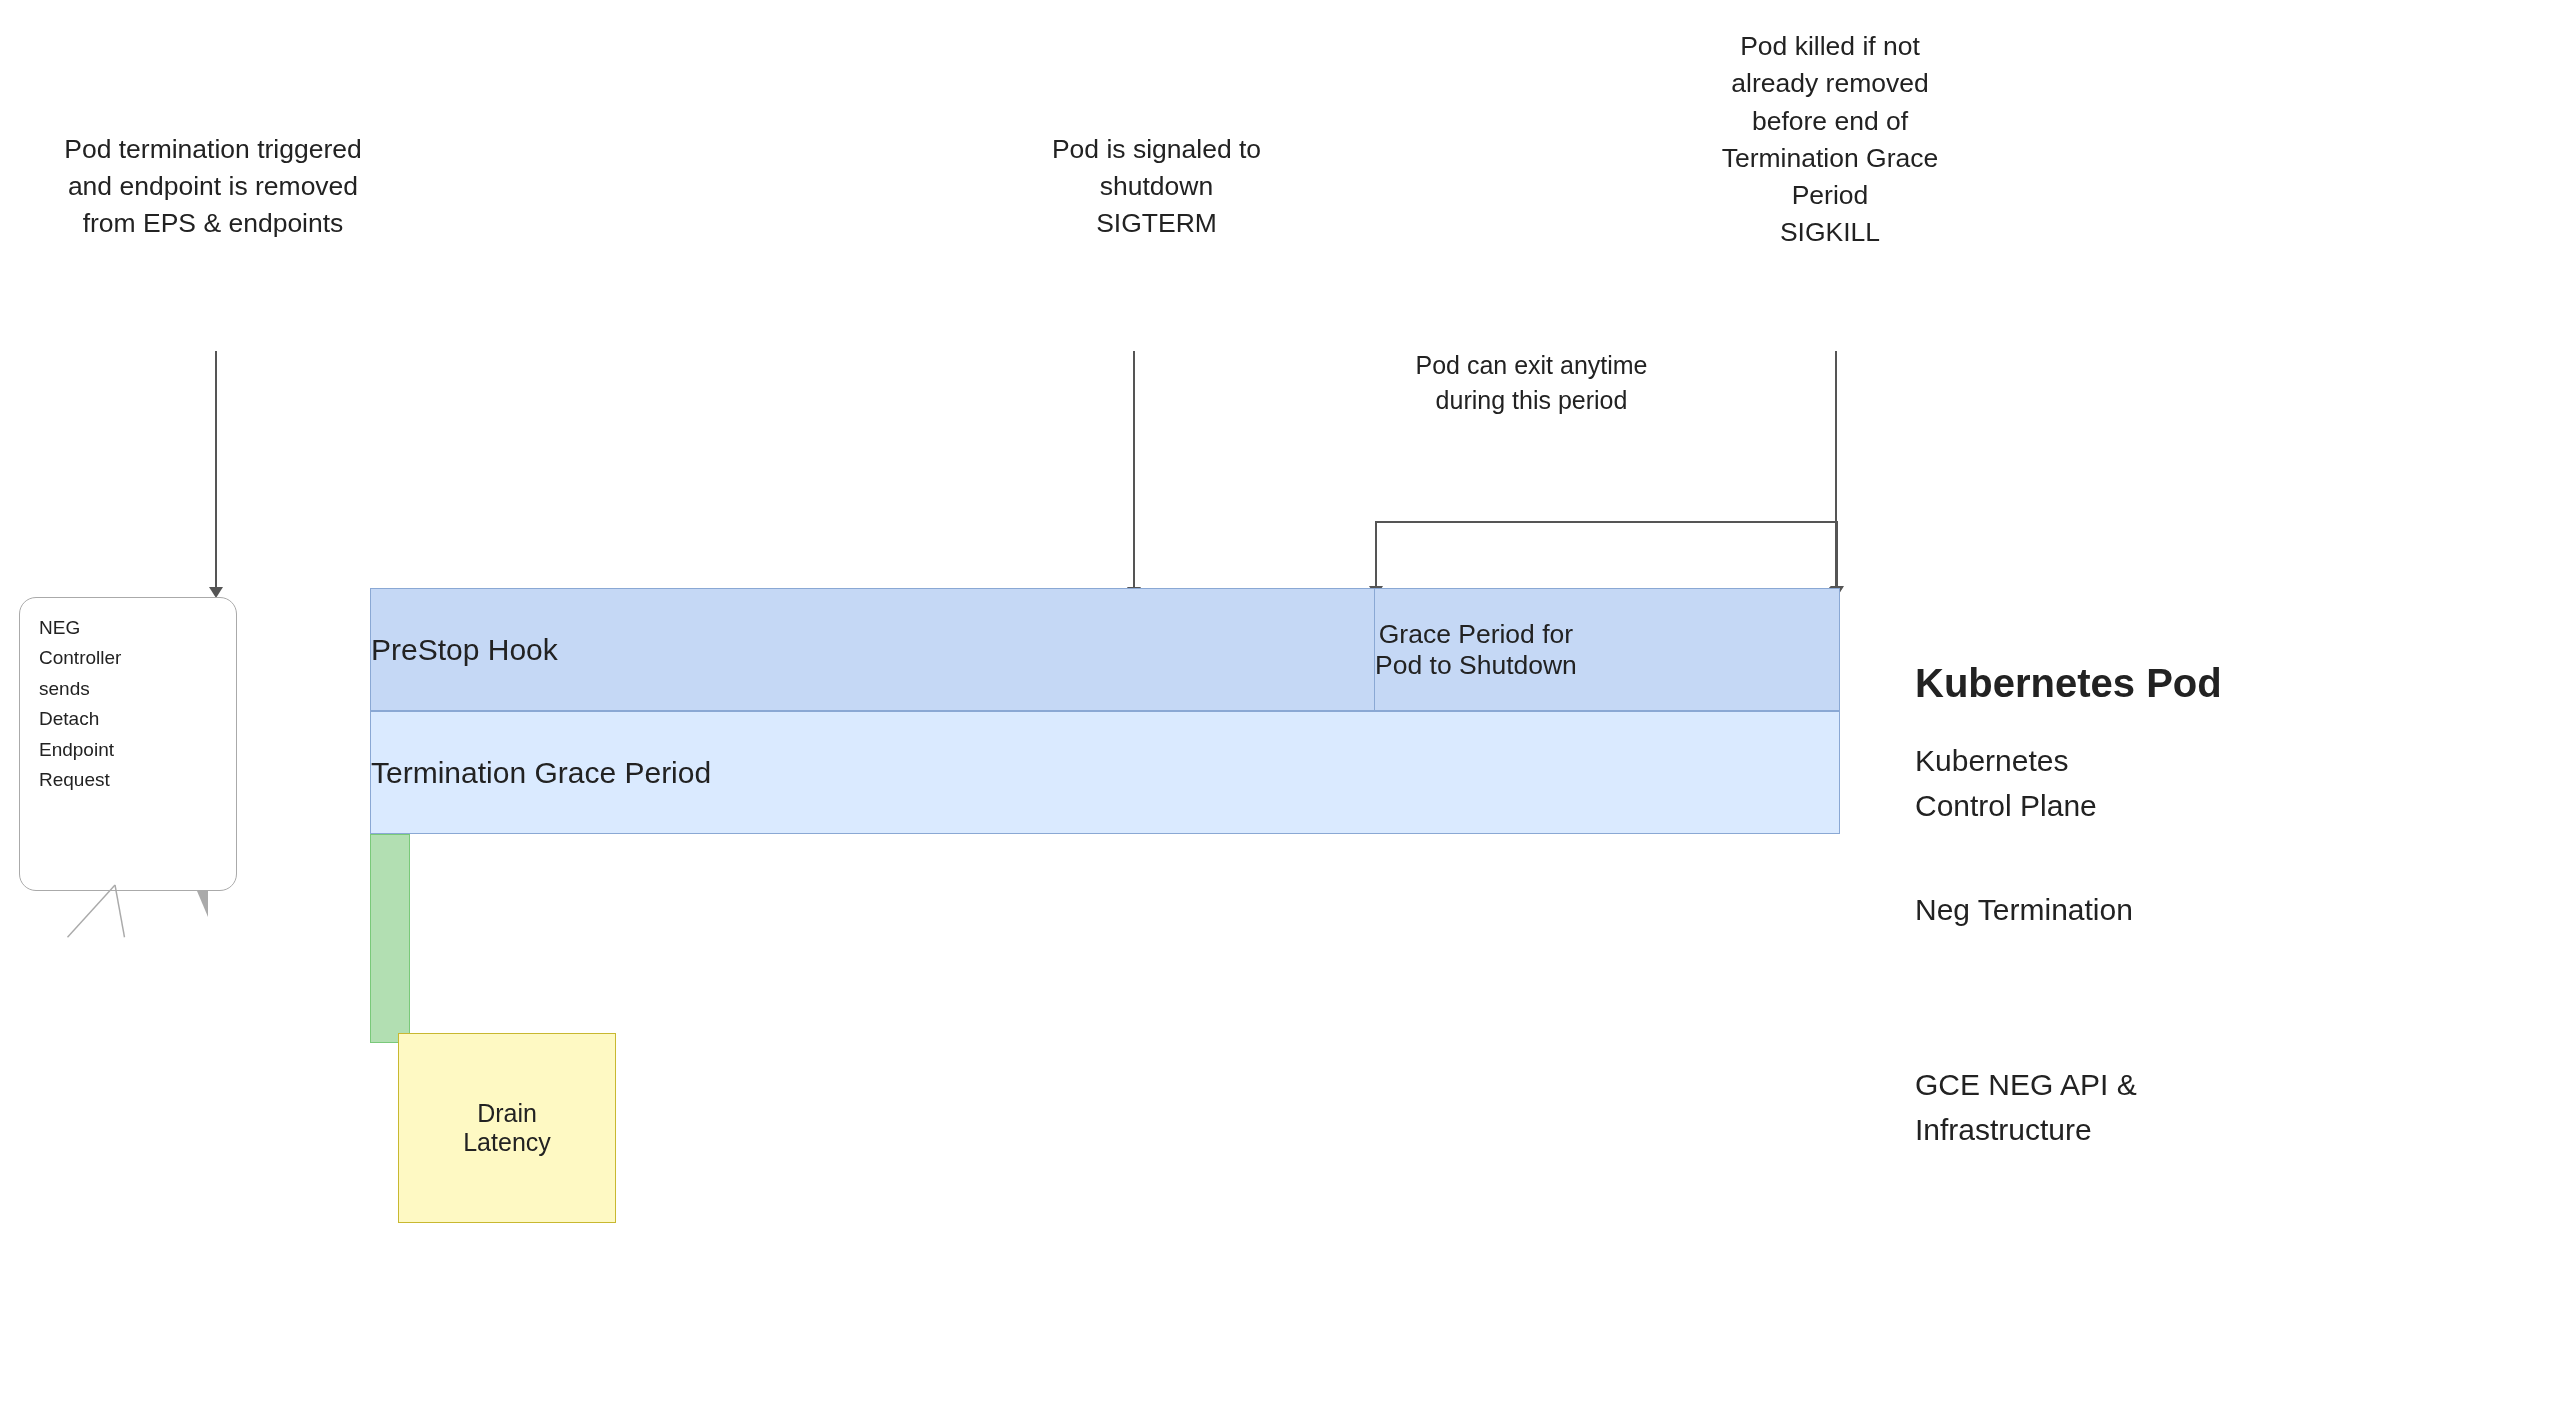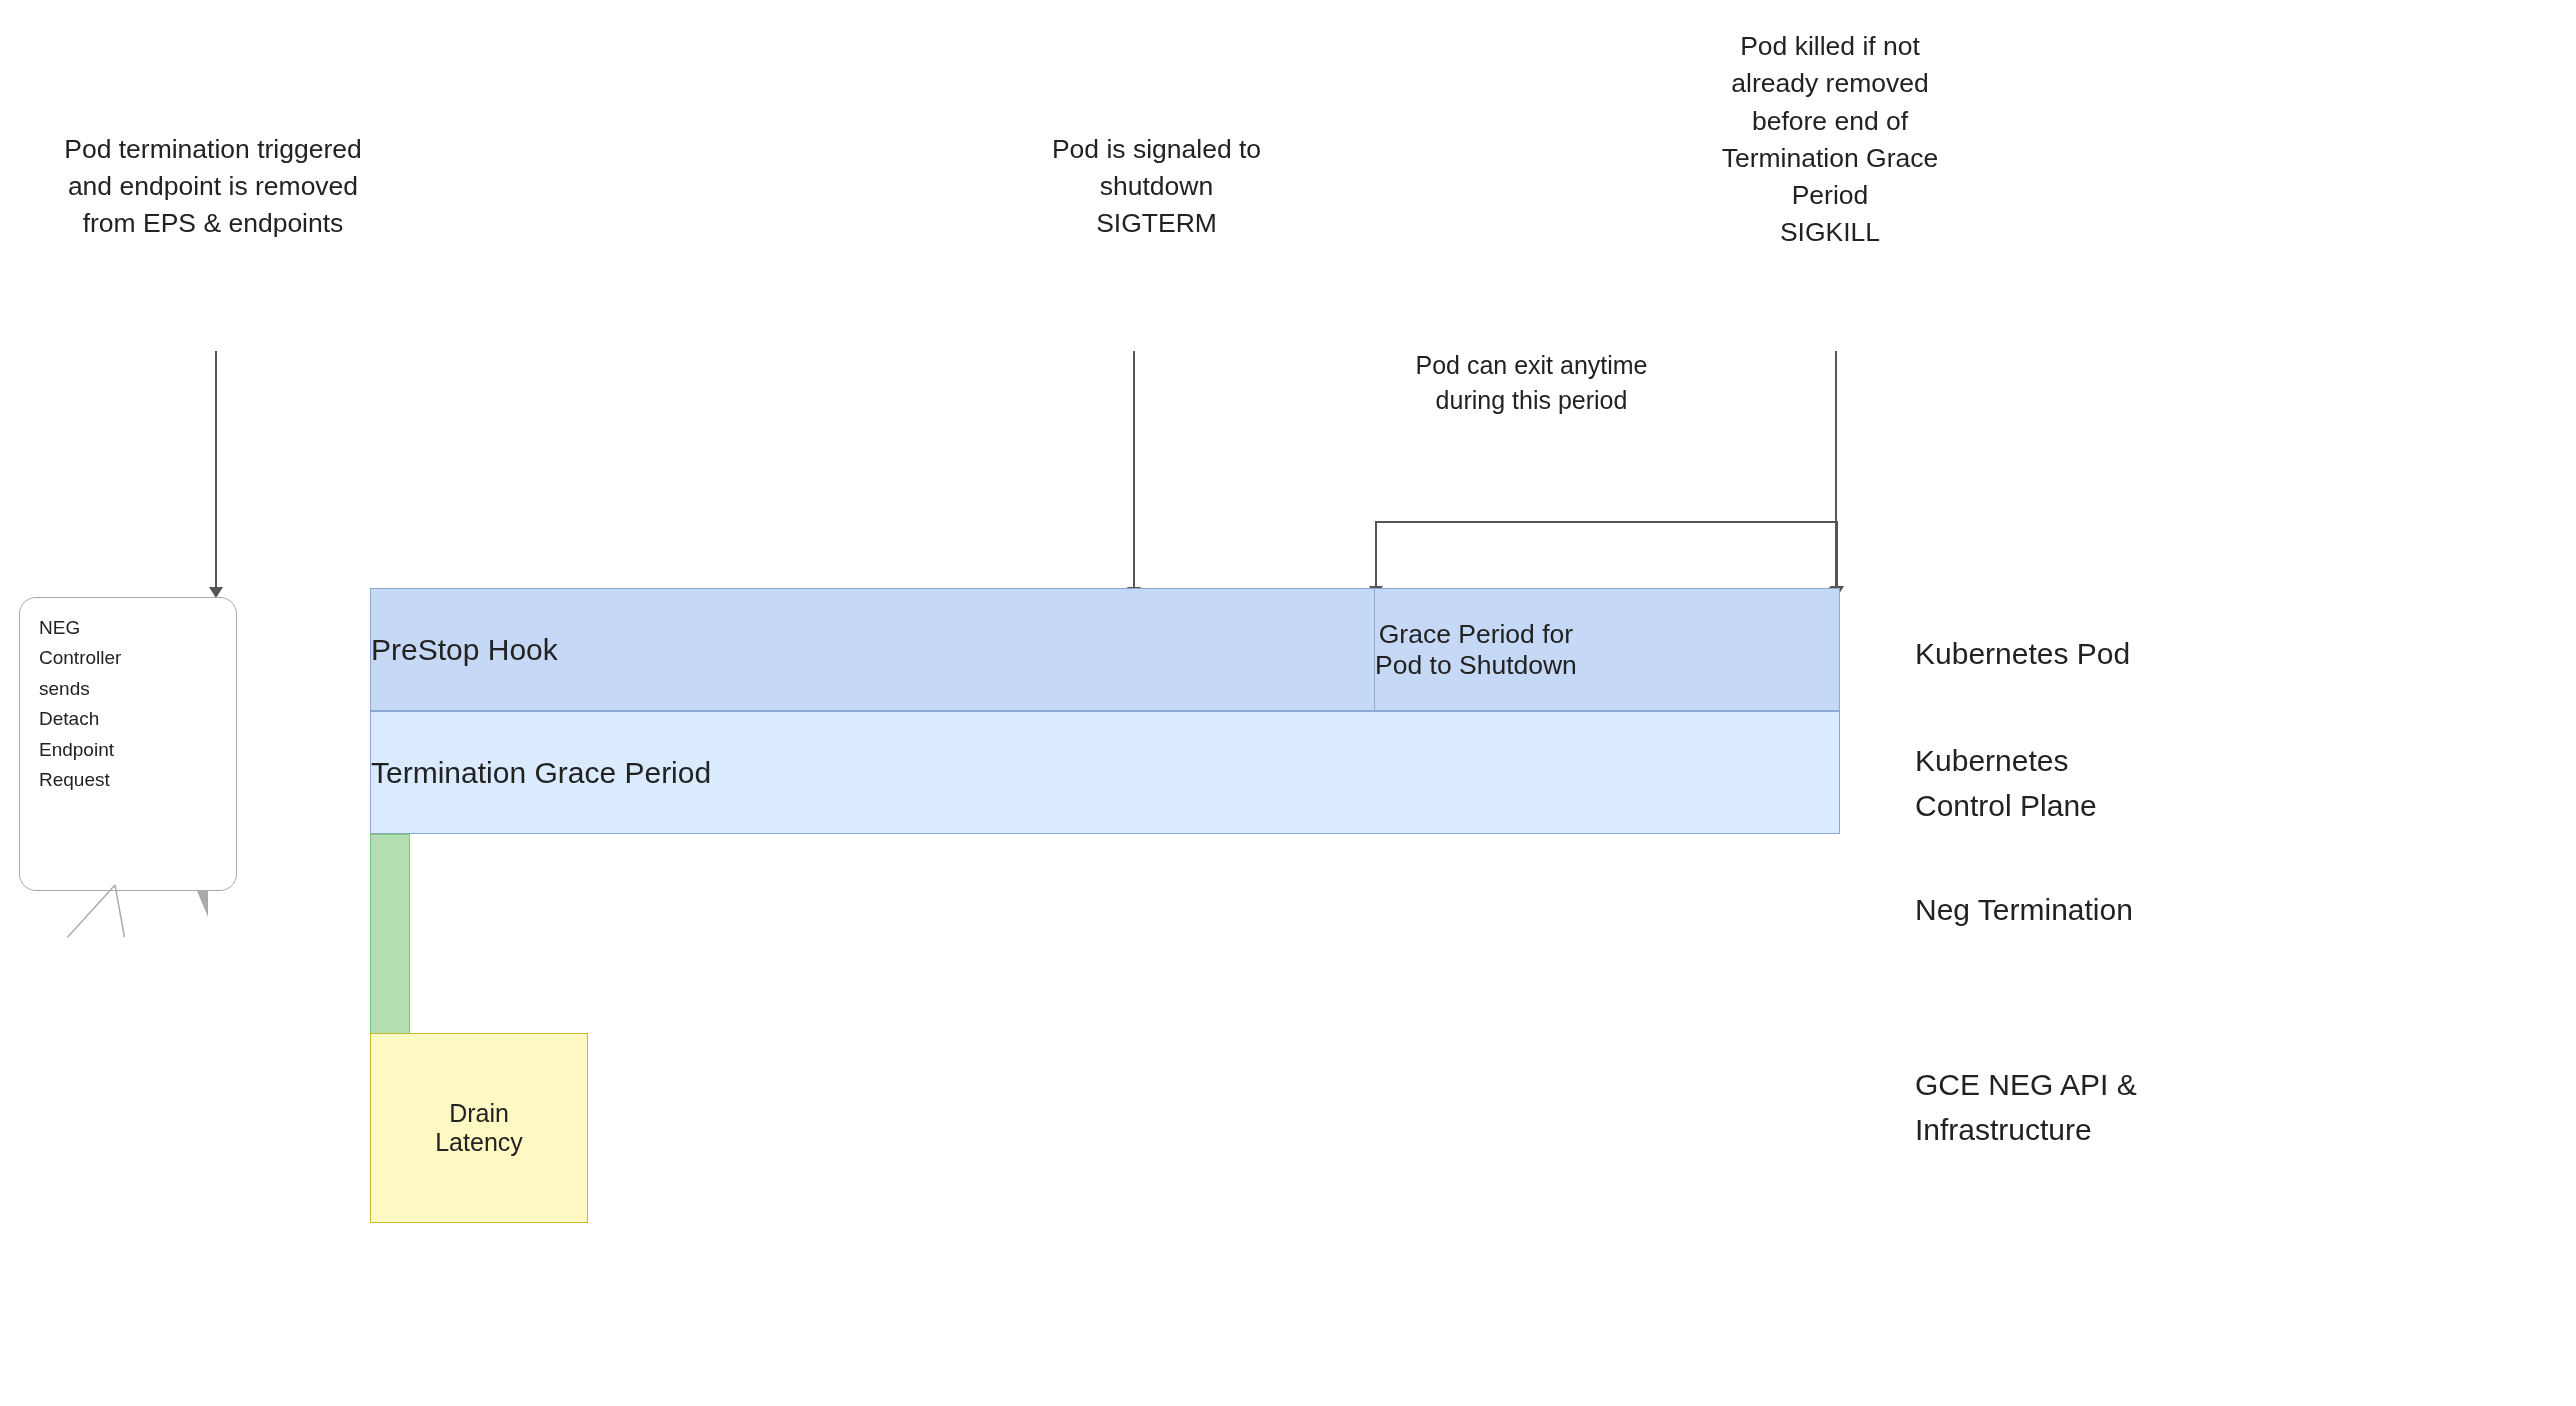--- a/index.html
+++ b/index.html
@@ -146,26 +146,26 @@
     <span>Grace Period for<br>Pod to Shutdown</span>
   </div>
 
   <div class="row-bar" style="left:370px; top:711px; width:1470px; height:123px; background:#daeaff; border:1.4px solid #8aa8d4; font-size:30px;">
     <span>Termination Grace Period</span>
   </div>
 
   <div class="neg-ctrl-bar" style="left:370px; top:834px; width:40px; height:209px; background:#b2dfb2; border:1.4px solid #7ac97a;"></div>
 
   <div style="position:absolute; left:370px; top:1033px; display:flex;">
-    <div class="neg-gce-drain-latency" style="width:218px; height:190px; background:#fef9c3; border:1.4px solid #c8b830; text-align:center; padding:9.5px; font-size:25px; display:flex; align-items:center; justify-content:center;">
+    <div class="neg-gce-drain-latency" style="width:218px; height:190px; background:#fef9c3; border:1.4px solid #c8b830; text-align:center; padding:9.5px; font-size:25px; display:flex; align-items:center; justify-content:center;margin-left:28px;">
       <span>Drain<br>Latency</span>
     </div>
   </div>
 
-  <div class="row-label" style="left:1915px; top:633px; font-size:30px;">Kubernetes Pod</div>
+  <div class="row-label" style="left:1915px; top:655px; font-size:40px;font-weight:bold;">Kubernetes Pod</div>
 
   <div class="row-label" style="left:1915px; top:738px; font-size:30px; line-height:1.5;">Kubernetes<br>Control Plane</div>
 
   <div class="row-label" style="left:1915px; top:889px; font-size:30px;">Neg Termination</div>
 
   <div class="row-label" style="left:1915px; top:1062px; font-size:30px; line-height:1.5;">GCE NEG API &amp;<br>Infrastructure</div>
 
 </div>
 
 

